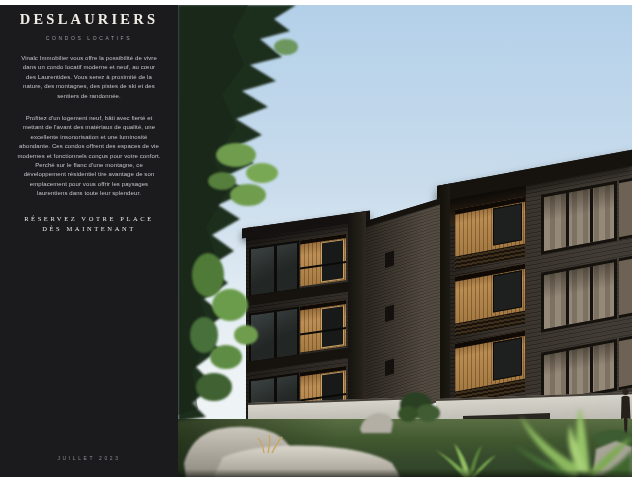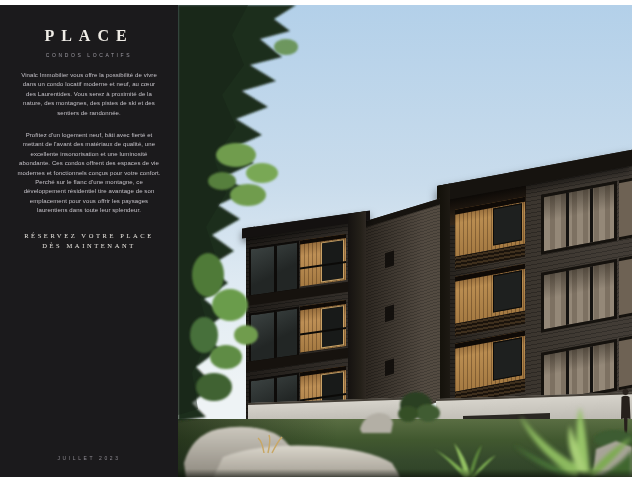--- a/index.html
+++ b/index.html
@@ -80,21 +80,21 @@
         background:linear-gradient(90deg,rgba(18,26,14,.55),rgba(18,26,14,0));}
   .scene{inset:0;width:454px;height:473px;}
   .vig{left:0;bottom:0;width:100%;height:8px;background:linear-gradient(rgba(10,12,8,0),rgba(12,14,9,.6));}
 </style>
 </head>
 <body>
 
 <div class="poster">
 
   <aside class="sidebar">
-    <h1 class="t1">PLACE</h1>
+    <h1 class="t2">DESLAURIERS</h1>
     <div class="sub">CONDOS LOCATIFS</div>
     <p class="para">Vinalc Immobilier vous offre la possibilité de vivre dans un condo locatif moderne et neuf, au cœur des Laurentides. Vous serez à proximité de la nature, des montagnes, des pistes de ski et des sentiers de randonnée.</p>
     <p class="para">Profitez d'un logement neuf, bâti avec fierté et mettant de l'avant des matériaux de qualité, une excellente insonorisation et une luminosité abondante. Ces condos offrent des espaces de vie modernes et fonctionnels conçus pour votre confort. Perché sur le flanc d'une montagne, ce développement résidentiel tire avantage de son emplacement pour vous offrir les paysages laurentiens dans toute leur splendeur.</p>
     <div class="cta">
       <div>RÉSERVEZ VOTRE PLACE</div>
       <div>DÈS MAINTENANT</div>
     </div>
     <div class="date">JUILLET 2023</div>
   </aside>
 

